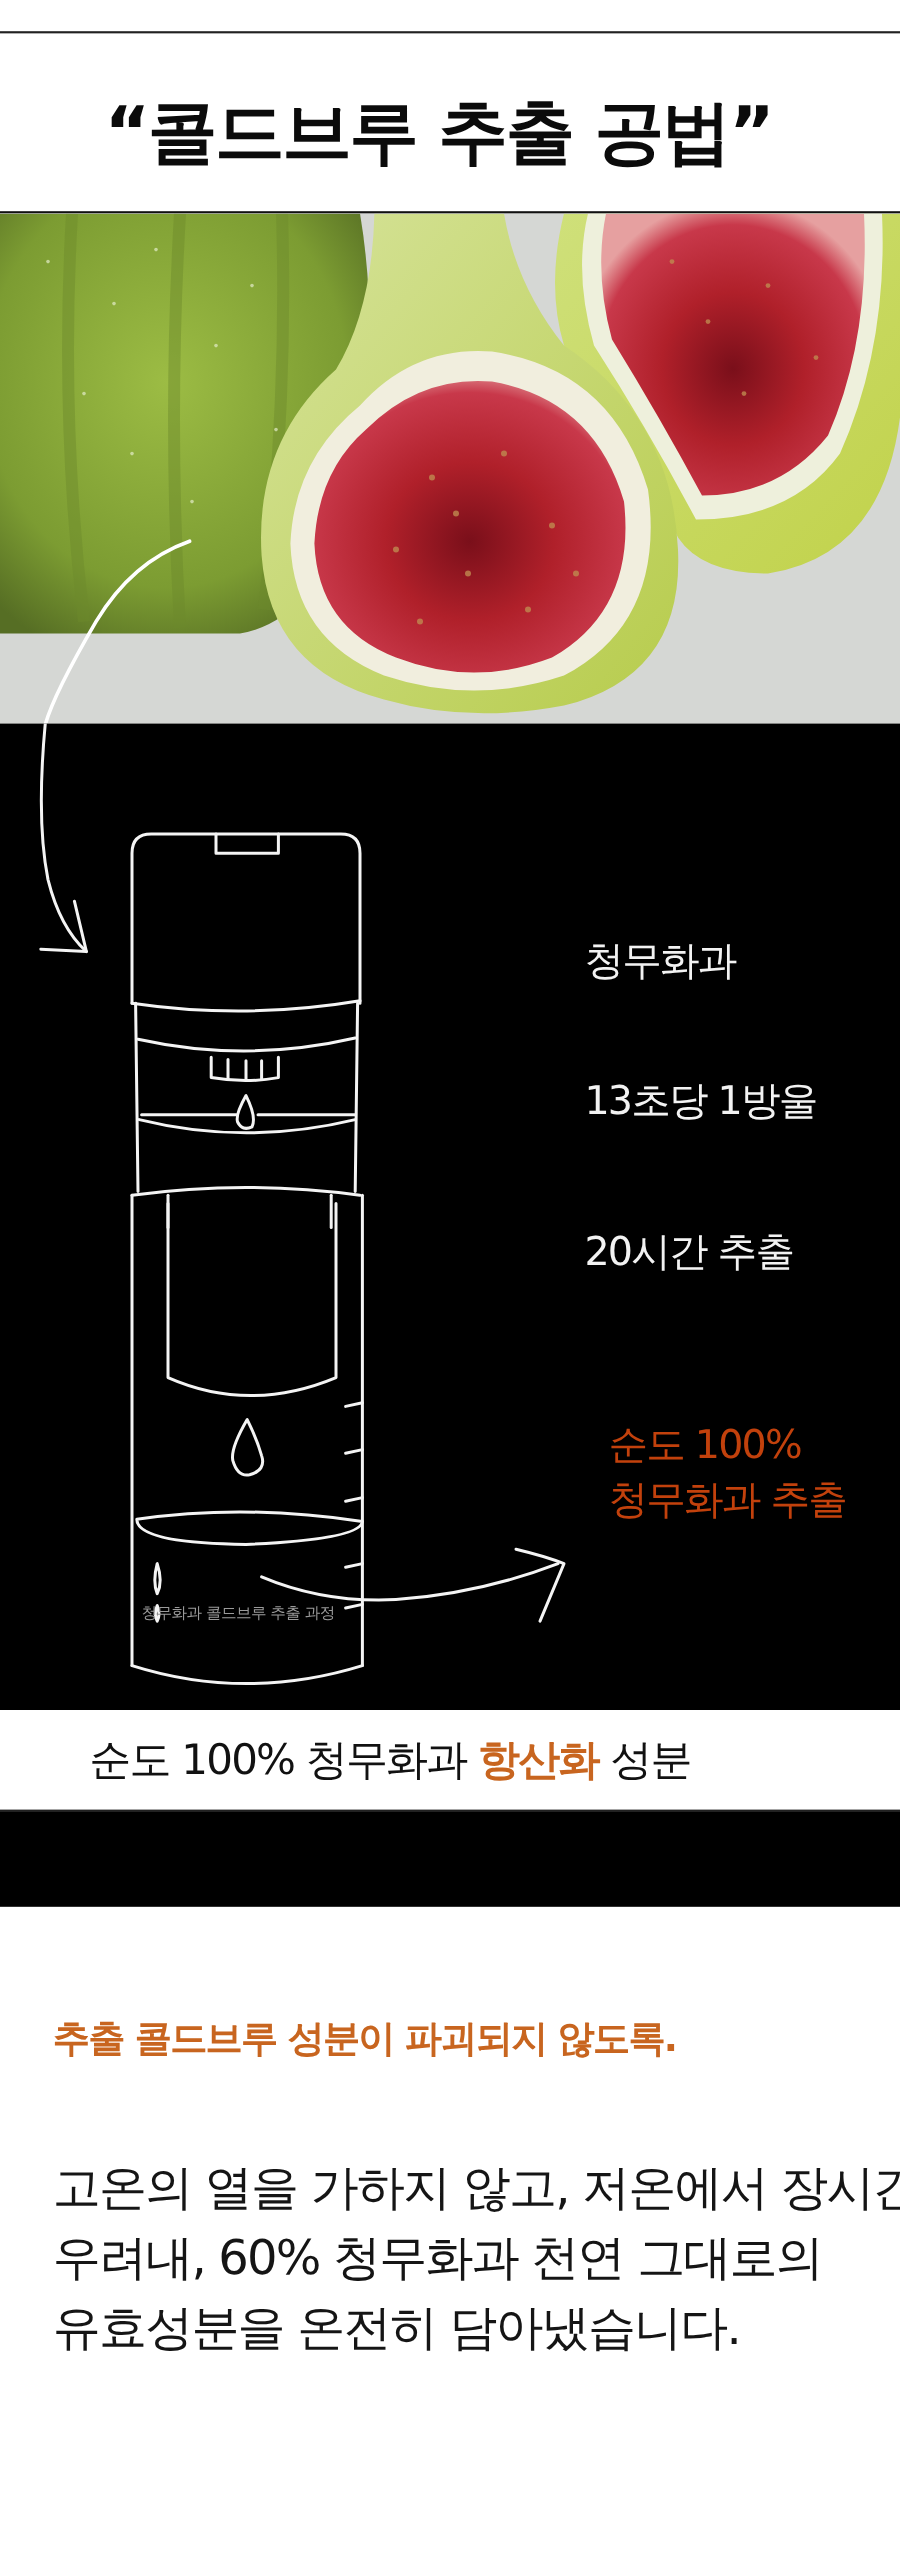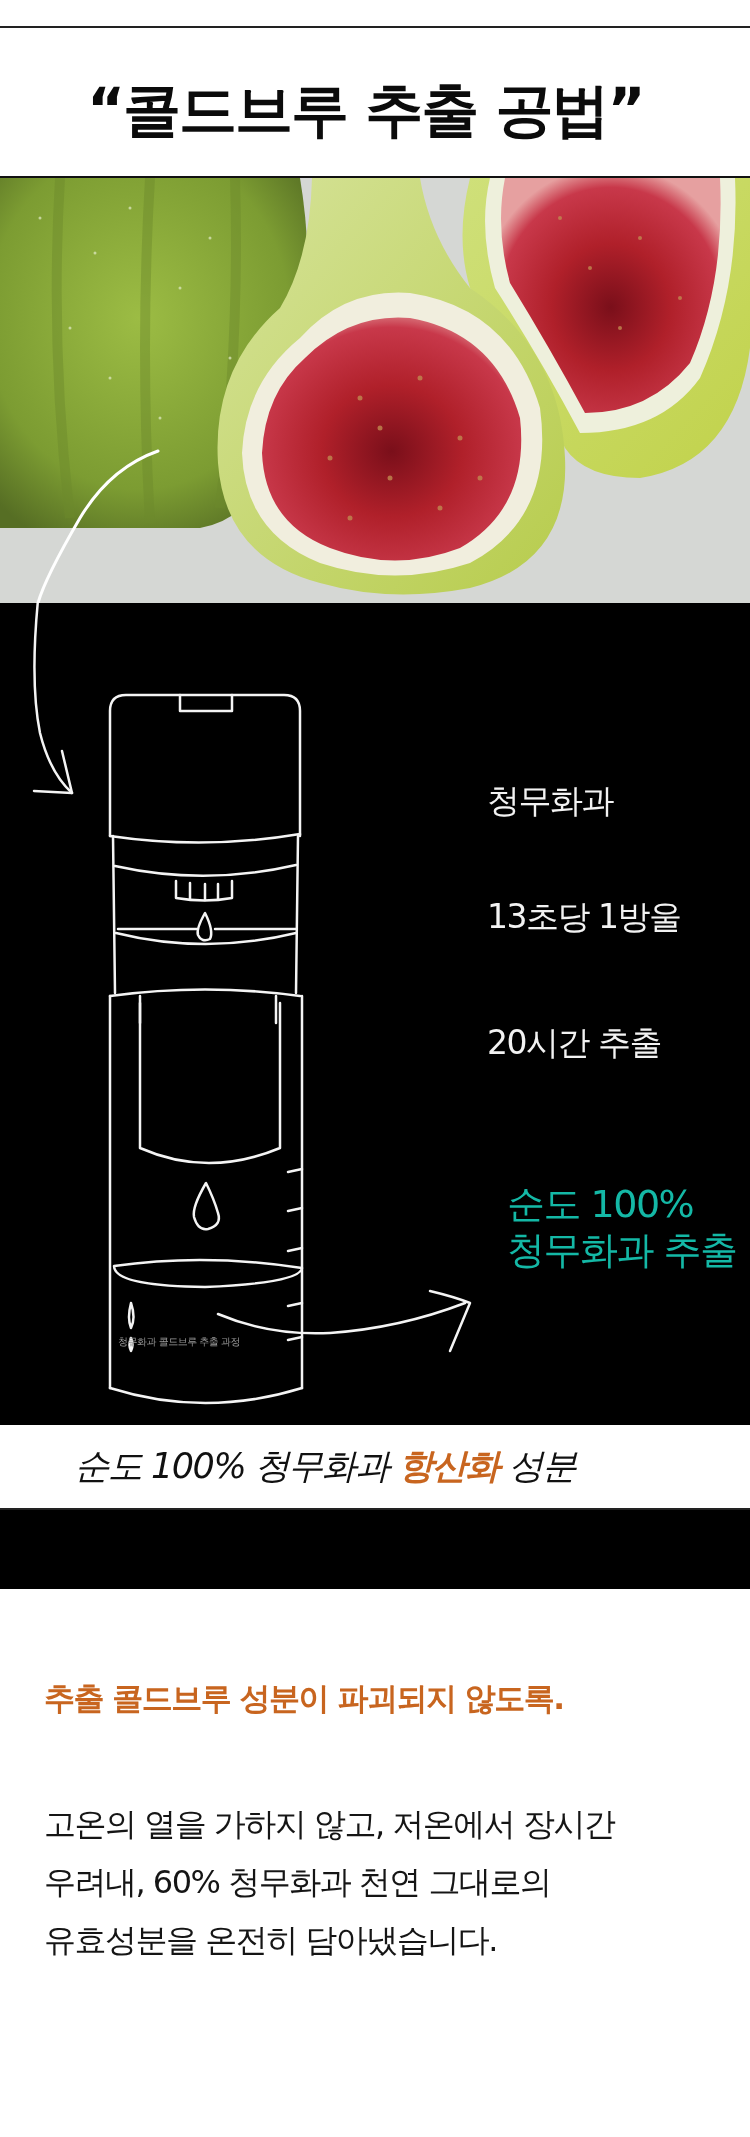--- a/index.html
+++ b/index.html
@@ -19,34 +19,34 @@
 
     
     .dark { position: absolute; left: 0; top: 603px; width: 750px; height: 986px; background: #000; }
     .dark svg.drawing { position: absolute; left: 0; top: 0; }
 
     .step { position: absolute; left: 355px; height: 40px; display: flex; align-items: center; }
     .dots { display: flex; gap: 0; width: 150px; }
     .dot { width: 4px; height: 4px; background: #e8e8e8; border-radius: 50%; margin-right: 53px; }
     .step-label { color: #f2f2f2; font-size: 33px; letter-spacing: -1.5px; white-space: nowrap; margin-left: -18px; }
 
-    .result-label { position: absolute; left: 507px; color: #14b8a6; font-size: 38px; letter-spacing: -1.5px; white-space: nowrap; line-height: 46px; }
-
-    .drawing-caption { position: absolute; left: 118px; top: 732px; color: #9a9a9a; font-size: 10px; letter-spacing: -0.5px; white-space: nowrap; }
+    .result-label { position: absolute; left: 507px; color: #c2410c; font-size: 33px; letter-spacing: -1.5px; white-space: nowrap; line-height: 46px; }
+
+    .drawing-caption { position: absolute; left: 118px; top: 732px; color: #9a9a9a; font-size: 13px; letter-spacing: -0.5px; white-space: nowrap; }
 
     
     .caption-band { position: absolute; left: 0; top: 1425px; width: 750px; height: 84px; background: #fff; }
-    .caption { position: absolute; left: 0; width: 650px; top: 18px; text-align: center; font-size: 35px; letter-spacing: -1.5px; color: #111; white-space: nowrap; font-style: italic; }
+    .caption { position: absolute; left: 0; width: 650px; top: 18px; text-align: center; font-size: 35px; letter-spacing: -1.5px; color: #111; white-space: nowrap; }
     .caption .accent { color: #c8651f; font-weight: bold; }
     .caption-rule { position: absolute; left: 0; top: 1508px; width: 750px; height: 2px; background: #222; }
 
     
     .sub-heading { position: absolute; left: 44px; top: 1678px; color: #c8651f; font-size: 31px; font-weight: bold; letter-spacing: -1.5px; white-space: nowrap; }
     .body-text { position: absolute; left: 44px; top: 1795px; width: 680px; }
-    .body-line { font-size: 32px; letter-spacing: -1.5px; color: #151515; line-height: 58px; white-space: nowrap; }
+    .body-line { font-size: 40px; letter-spacing: -1.5px; color: #151515; line-height: 58px; white-space: nowrap; }
   </style>
 </head>
 <body>
 
 <div class="top-rule"></div>
 
 <div class="title-band">
   <h1 class="page-title">“콜드브루 추출 공법”</h1>
 </div>
 <div class="title-rule"></div>

